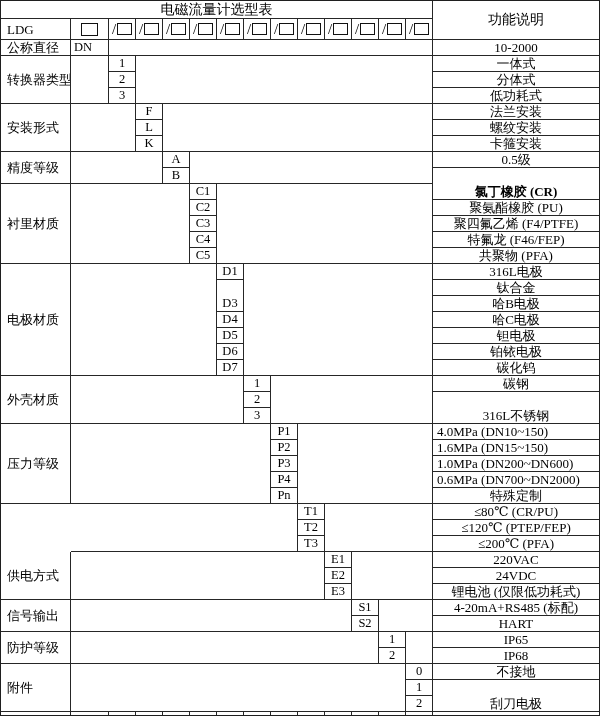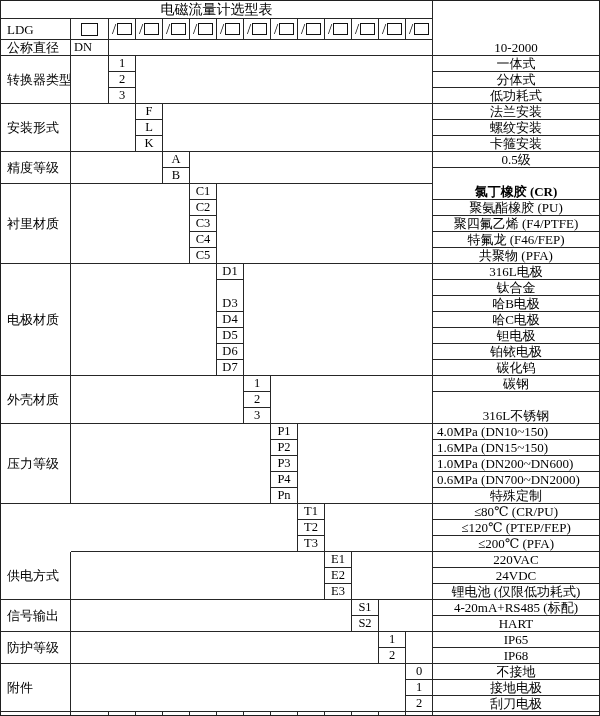--- a/index.html
+++ b/index.html
@@ -27,20 +27,21 @@
   .tick{border-bottom:none;}
   .box{display:inline-block;width:13px;height:10px;border:1.5px solid #111;background:#fff;}
   .box.big{width:15px;height:11px;}
   .slash{font-size:15px;margin-right:1px;}
 </style>
 </head>
 <body>
 
 <div class="sheet" id="sheet">
   <div class="c ttl" style="grid-area:1/1/2/15">电磁流量计选型表</div>
+  <div class="c fnh" style="grid-area:1/15/3/16">功能说明</div>
 
   <div class="c lbl" style="grid-area:2/1/3/2">LDG</div>
   <div class="c" style="grid-area:2/2/3/3">
     <span class="box big"></span>
   </div>
 
   <div class="c lbl" style="grid-area:3/1/4/2">公称直径</div>
   <div class="c codeL code" style="grid-area:3/2/4/3">DN</div>
   <div class="c" style="grid-area:3/3/4/15"></div>
   <div class="c desc" style="grid-area:3/15/4/16">10-2000</div>
@@ -197,21 +198,20 @@
     <div class="c code" style="grid-area: 40 / 13 / 41 / 14;">1</div>
     <div class="c desc" style="grid-area: 40 / 15 / 41 / 16;">IP65</div>
     <div class="c code" style="grid-area: 41 / 13 / 42 / 14;">2</div>
     <div class="c desc" style="grid-area: 41 / 15 / 42 / 16;">IP68</div>
     <div class="c " style="grid-area: 40 / 14 / 42 / 15;"></div>
     <div class="c lbl" style="grid-area: 42 / 1 / 45 / 2;">附件</div>
     <div class="c " style="grid-area: 42 / 2 / 45 / 14;"></div>
     <div class="c code" style="grid-area: 42 / 14 / 43 / 15;">0</div>
     <div class="c desc" style="grid-area: 42 / 15 / 43 / 16;">不接地</div>
     <div class="c code" style="grid-area: 43 / 14 / 44 / 15;">1</div>
-    <div class="c desc" style="grid-area: 43 / 15 / 44 / 16;">接地电极</div>
     <div class="c code" style="grid-area: 44 / 14 / 45 / 15;">2</div>
     <div class="c desc" style="grid-area: 44 / 15 / 45 / 16;">刮刀电极</div>
     <div class="c tick" style="grid-area: 45 / 1 / 46 / 2;"></div>
     <div class="c tick" style="grid-area: 45 / 2 / 46 / 3;"></div>
     <div class="c tick" style="grid-area: 45 / 3 / 46 / 4;"></div>
     <div class="c tick" style="grid-area: 45 / 4 / 46 / 5;"></div>
     <div class="c tick" style="grid-area: 45 / 5 / 46 / 6;"></div>
     <div class="c tick" style="grid-area: 45 / 6 / 46 / 7;"></div>
     <div class="c tick" style="grid-area: 45 / 7 / 46 / 8;"></div>
     <div class="c tick" style="grid-area: 45 / 8 / 46 / 9;"></div>

